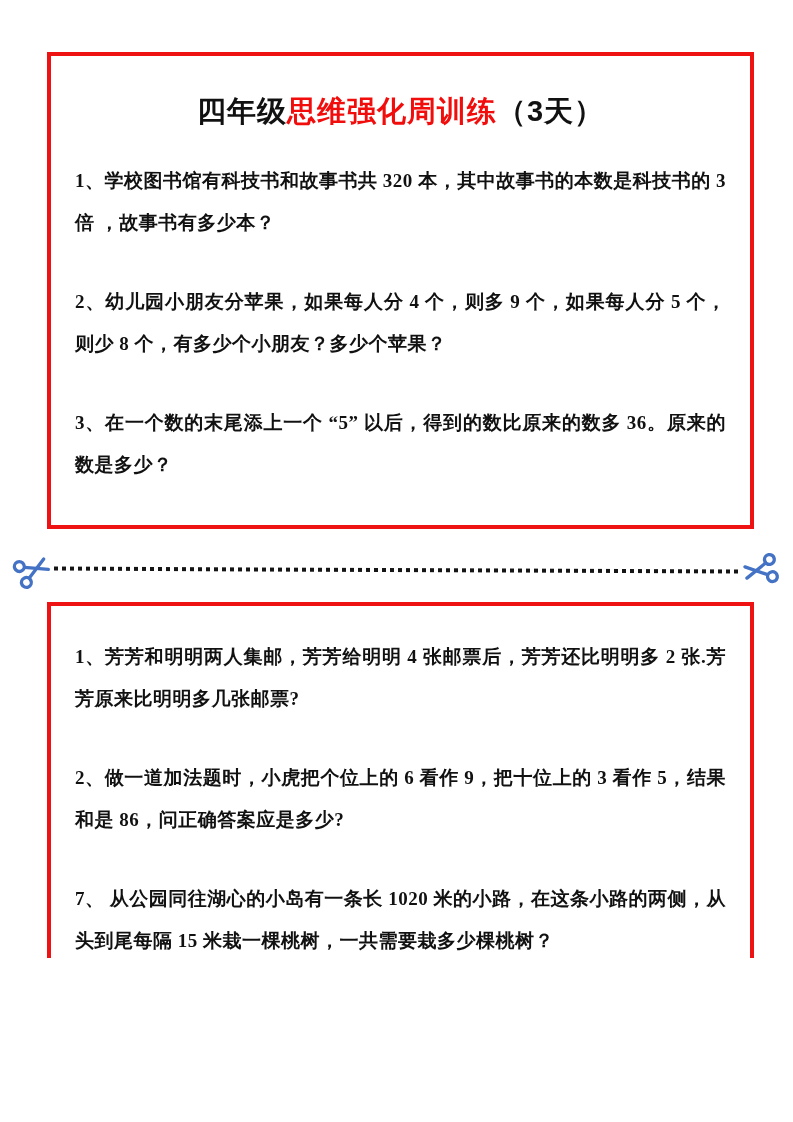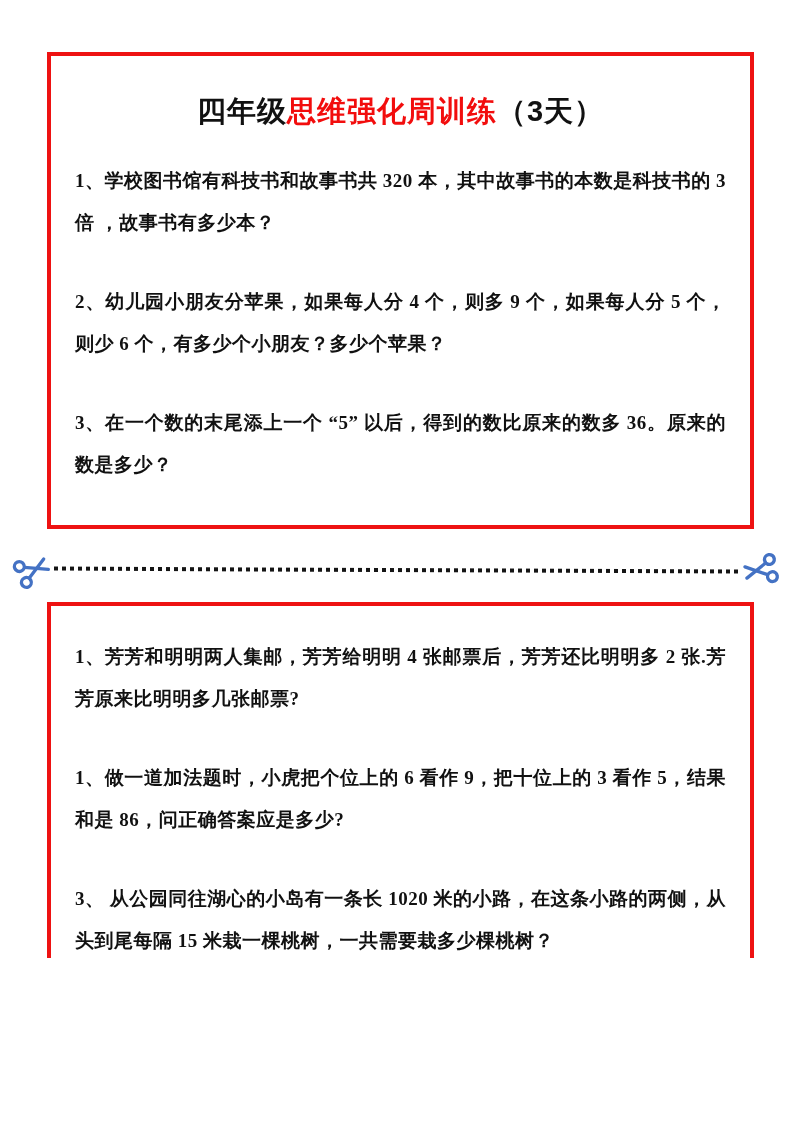--- a/index.html
+++ b/index.html
@@ -77,21 +77,21 @@
 <body>
 
 <div class="page">
 
   <div class="card card-1">
     <div class="card-inner">
       <div class="card-title">
         <span>四年级</span><span class="hl">思维强化周训练</span><span>（3天）</span>
       </div>
       <p class="problem">1、学校图书馆有科技书和故事书共 320 本，其中故事书的本数是科技书的 3 倍 ，故事书有多少本？</p>
-      <p class="problem">2、幼儿园小朋友分苹果，如果每人分 4 个，则多 9 个，如果每人分 5 个，则少 6 个，有多少个小朋友？多少个苹果？</p>
+      <p class="problem">2、幼儿园小朋友分苹果，如果每人分 4 个，则多 9 个，如果每人分 5 个，则少 8 个，有多少个小朋友？多少个苹果？</p>
       <p class="problem">3、在一个数的末尾添上一个 “5” 以后，得到的数比原来的数多 36。原来的数是多少？</p>
     </div>
   </div>
 
   <div class="cut-divider">
     <span class="scissors scissors-left">
       <svg viewBox="0 0 24 24" fill="none" stroke="#4472c4" stroke-width="2.1" stroke-linecap="round">
         <circle cx="5" cy="6.5" r="3.1"></circle>
         <circle cx="5" cy="17.5" r="3.1"></circle>
         <line x1="7.8" y1="8.3" x2="21" y2="15.6"></line>
@@ -105,18 +105,18 @@
         <circle cx="5" cy="17.5" r="3.1"></circle>
         <line x1="7.8" y1="8.3" x2="21" y2="15.6"></line>
         <line x1="7.8" y1="15.7" x2="21" y2="8.4"></line>
       </svg>
     </span>
   </div>
 
   <div class="card card-2">
     <div class="card-inner">
       <p class="problem">1、芳芳和明明两人集邮，芳芳给明明 4 张邮票后，芳芳还比明明多 2 张.芳芳原来比明明多几张邮票?</p>
-      <p class="problem">1、做一道加法题时，小虎把个位上的 6 看作 9，把十位上的 3 看作 5，结果和是 86，问正确答案应是多少?</p>
-      <p class="problem">3、 从公园同往湖心的小岛有一条长 1020 米的小路，在这条小路的两侧，从头到尾每隔 15 米栽一棵桃树，一共需要栽多少棵桃树？</p>
+      <p class="problem">2、做一道加法题时，小虎把个位上的 6 看作 9，把十位上的 3 看作 5，结果和是 86，问正确答案应是多少?</p>
+      <p class="problem">7、 从公园同往湖心的小岛有一条长 1020 米的小路，在这条小路的两侧，从头到尾每隔 15 米栽一棵桃树，一共需要栽多少棵桃树？</p>
     </div>
   </div>
 
 </div>
 
 </body></html>

